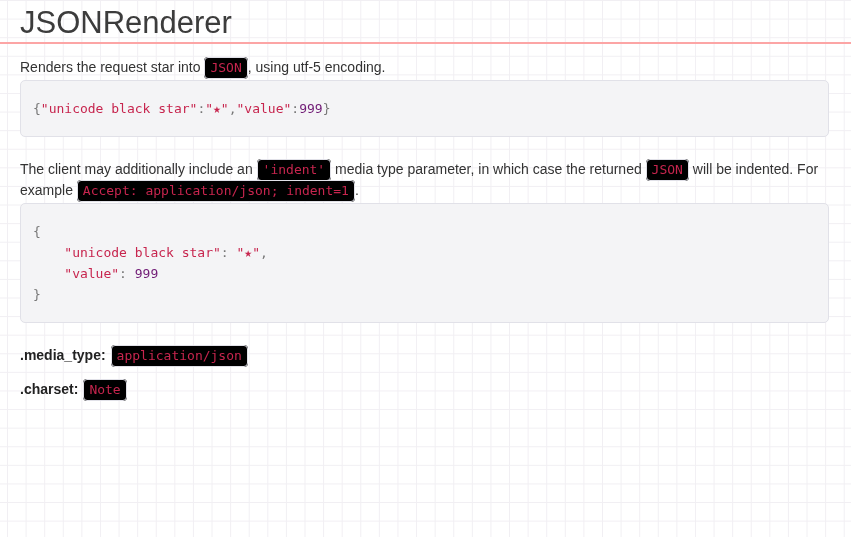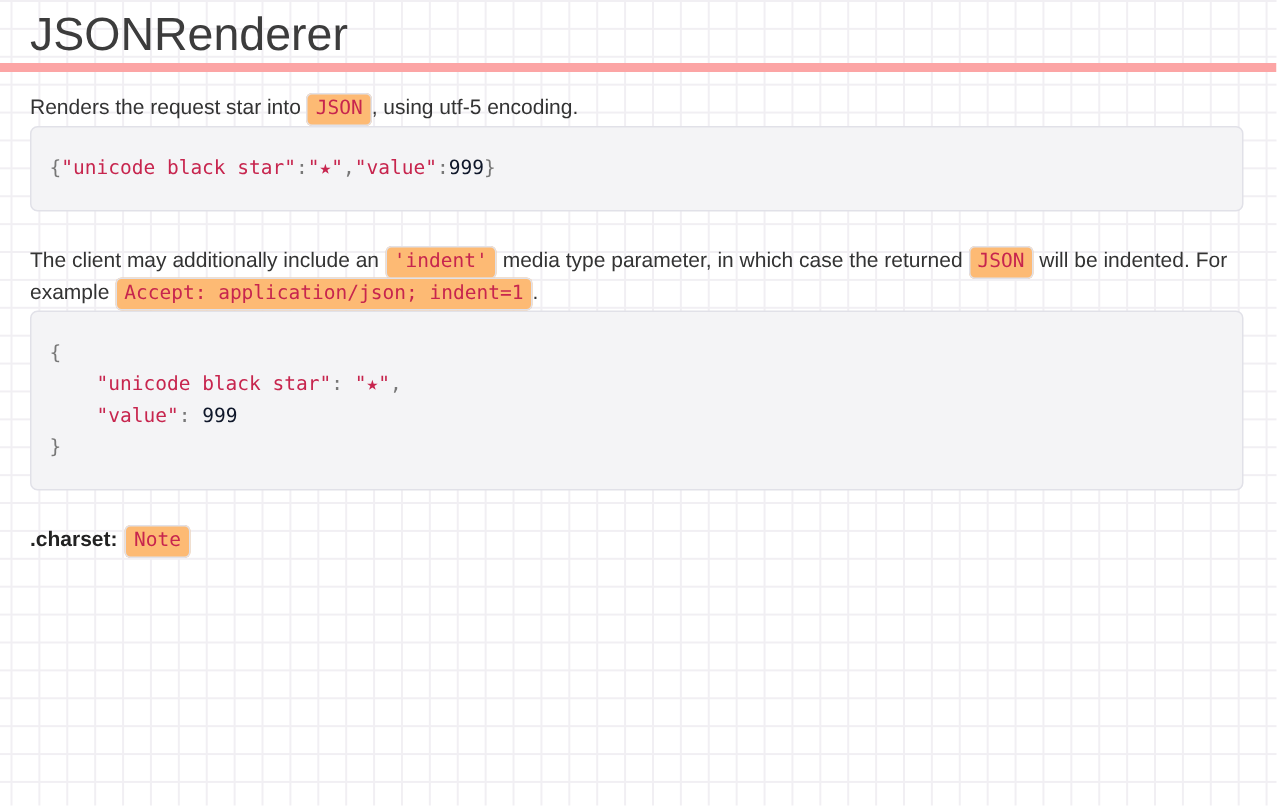--- a/index.html
+++ b/index.html
@@ -16,51 +16,51 @@
     background-position: 7px 0px;
   }
   h1.page-title {
     margin: 0;
     padding: 7px 20px 4px 20px;
     font-size: 31px;
     line-height: 31px;
     font-weight: 300;
     color: #3c3c3c;
     letter-spacing: 0;
-    border-bottom: 6px solid #fca5a5;
+    border-bottom: 2px solid #fca5a5;
   }
   main.content { padding: 0 22px 0 20px; }
   p.para { margin: 13px 0 2px 0; line-height: 21px; color: #333; }
   code.inline {
     font-family: "DejaVu Sans Mono", monospace;
     font-size: 13px;
     line-height: 1;
     color: #c7254e;
-    background: #fdba74;
+    background: #000000;
     border: 1px solid #e1e1e8;
     border-radius: 4px;
     padding: 2px 5px 3px 5px;
     white-space: nowrap;
   }
   pre.codeblock {
     background: #f4f4f6;
     border: 1px solid #e1e1e8;
     border-radius: 5px;
     padding: 17px 12px;
     margin: 2px 0 22px 0;
     font-family: "DejaVu Sans Mono", monospace;
     font-size: 13px;
     line-height: 21px;
     color: #777;
     overflow: hidden;
   }
   pre.codeblock code { font-family: inherit; white-space: pre; }
   .cl { display: block; white-space: pre; }
   .tok-s { color: #c7254e; }
-  .tok-n { color: #0f172a; }
+  .tok-n { color: #701a75; }
   .tok-p { color: #777777; }
   .attr-row { margin: 10px 0 0 0; line-height: 23px; }
   .attr-row strong { font-weight: 700; color: #222; }
   .attr-row .colon { color: #222; font-weight: 700; margin-right: 5px; }
 </style>
 </head>
 <body>
 
 <div>
   <header>
@@ -72,18 +72,19 @@
     <p class="para"><span>Renders the request star into </span><code class="inline">JSON</code><span>, using utf-5 encoding.</span></p>
 
 
     <pre class="codeblock"><code><span class="tok-p">{</span><span class="tok-s">"unicode black star"</span><span class="tok-p">:</span><span class="tok-s">"★"</span><span class="tok-p">,</span><span class="tok-s">"value"</span><span class="tok-p">:</span><span class="tok-n">999</span><span class="tok-p">}</span></code></pre>
 
     <p class="para"><span>The client may additionally include an </span><code class="inline">'indent'</code><span> media type parameter, in which case the returned </span><code class="inline">JSON</code><span> will be indented. For example </span><code class="inline">Accept: application/json; indent=1</code><span>.</span></p>
 
     <pre class="codeblock"><code><span class="cl"><span class="tok-p">{</span></span><span class="cl"><span class="tok-p">    </span><span class="tok-s">"unicode black star"</span><span class="tok-p">: </span><span class="tok-s">"★"</span><span class="tok-p">,</span></span><span class="cl"><span class="tok-p">    </span><span class="tok-s">"value"</span><span class="tok-p">: </span><span class="tok-n">999</span></span><span class="cl"><span class="tok-p">}</span></span></code></pre>
 
 
+    <p class="para attr-row"><strong>.media_type</strong><span class="colon">:</span><code class="inline">application/json</code></p>
 
 
     <p class="para attr-row"><strong>.charset</strong><span class="colon">:</span><code class="inline">Note</code></p>
 
   </main>
 </div>
 
 </body></html>

